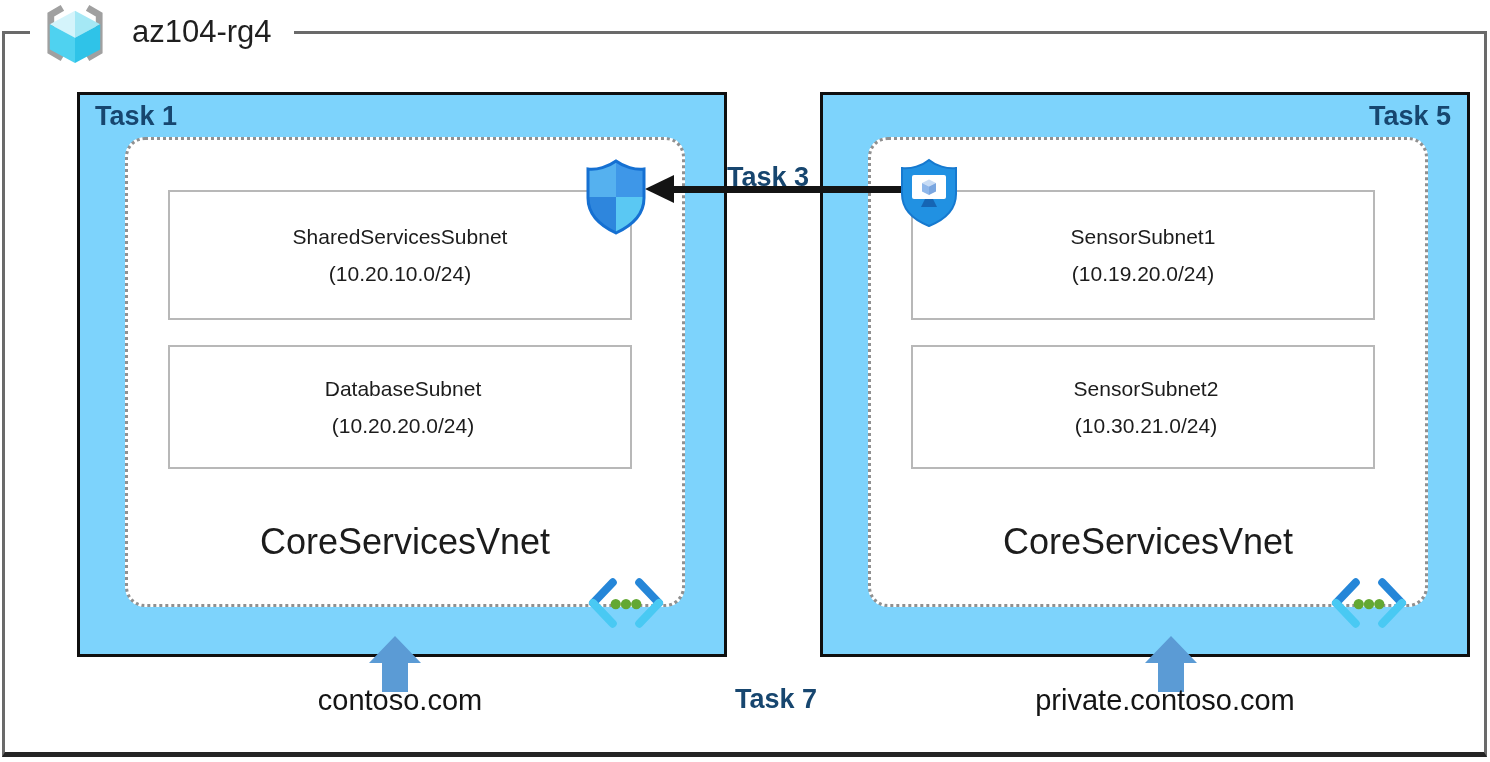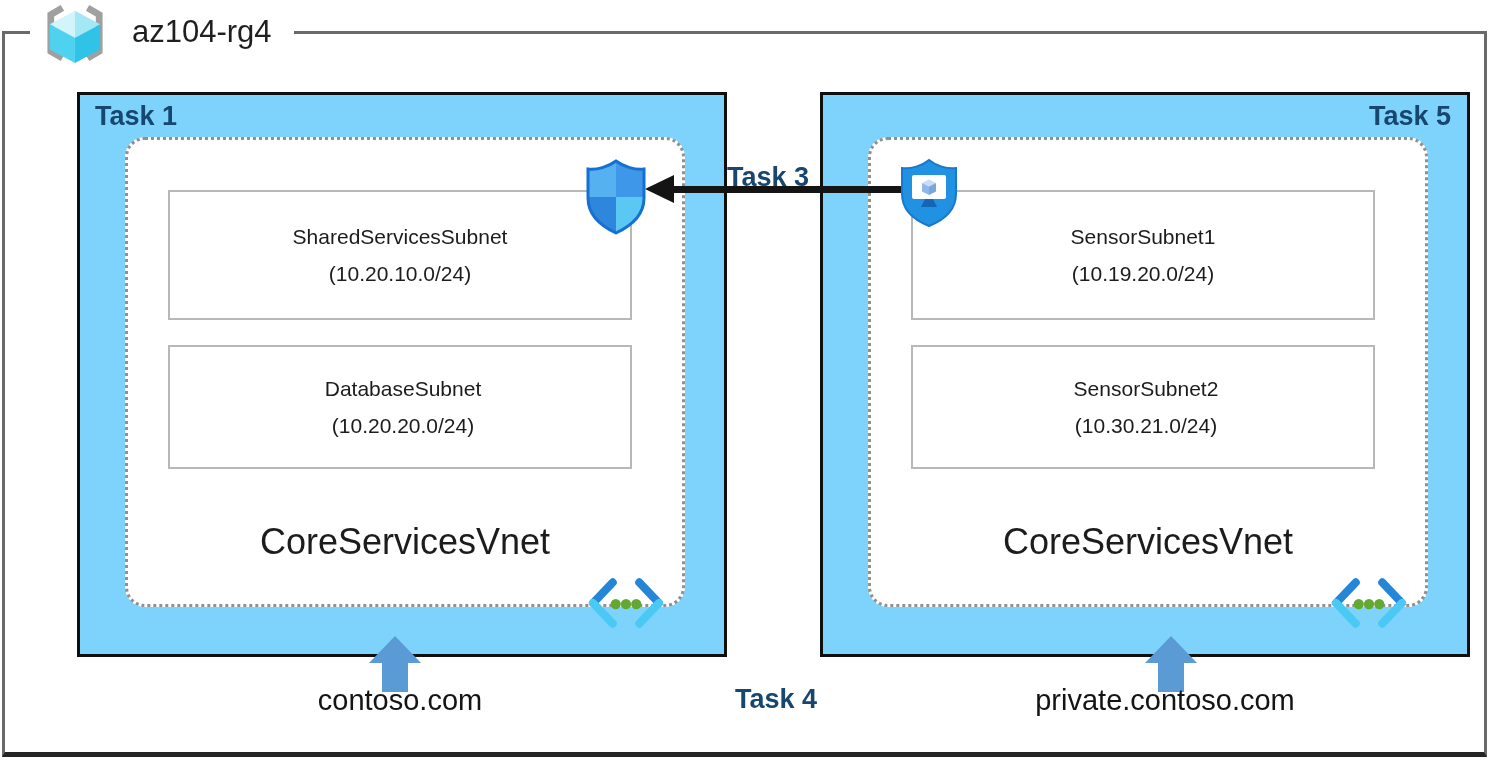--- a/index.html
+++ b/index.html
@@ -164,15 +164,15 @@
   </svg>
 
   <svg class="up-arrow left" viewBox="0 0 54 56">
     <polygon points="27,0 53,27 40,27 40,56 14,56 14,27 1,27" fill="#5b9bd5"></polygon>
   </svg>
   <svg class="up-arrow right" viewBox="0 0 54 56">
     <polygon points="27,0 53,27 40,27 40,56 14,56 14,27 1,27" fill="#5b9bd5"></polygon>
   </svg>
   <div class="dns-label left">contoso.com</div>
   <div class="dns-label right">private.contoso.com</div>
-  <div class="task4-label">Task 4</div>
+  <div class="task4-label">Task 7</div>
 
 </div>
 
 </body></html>

